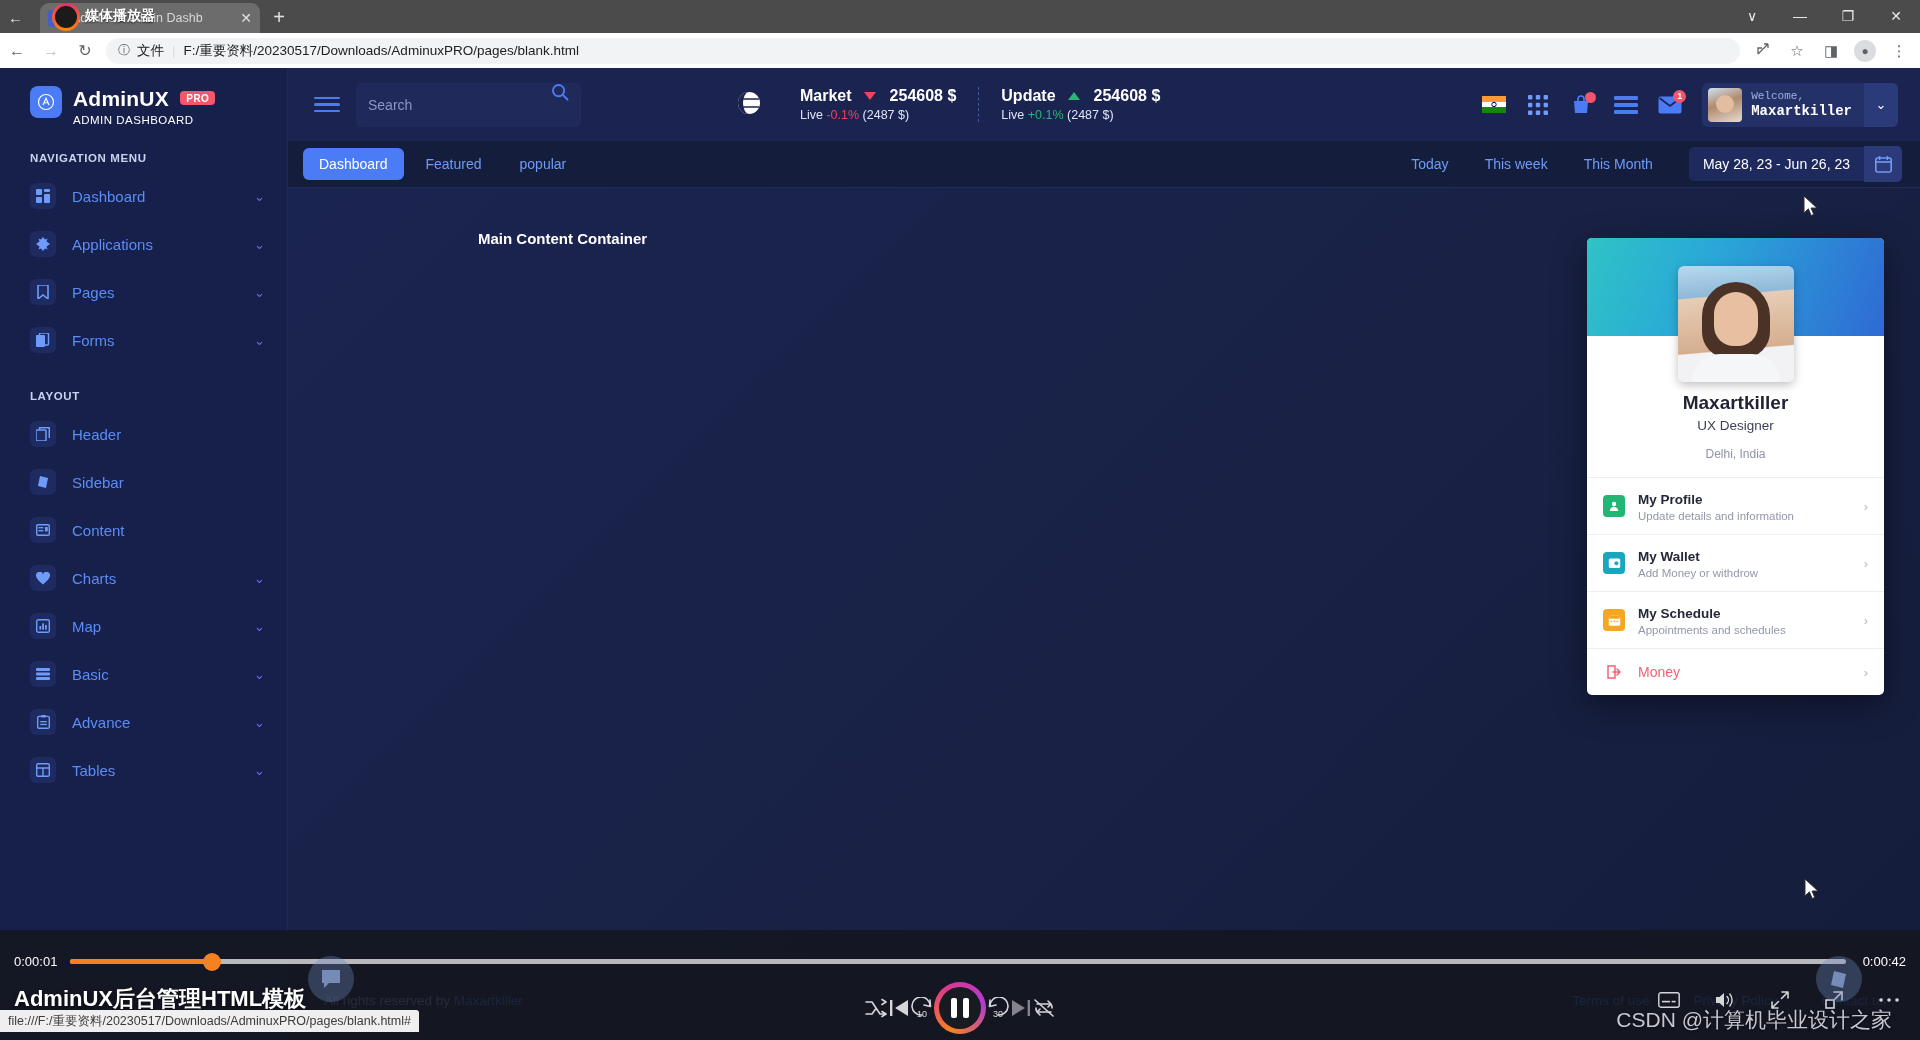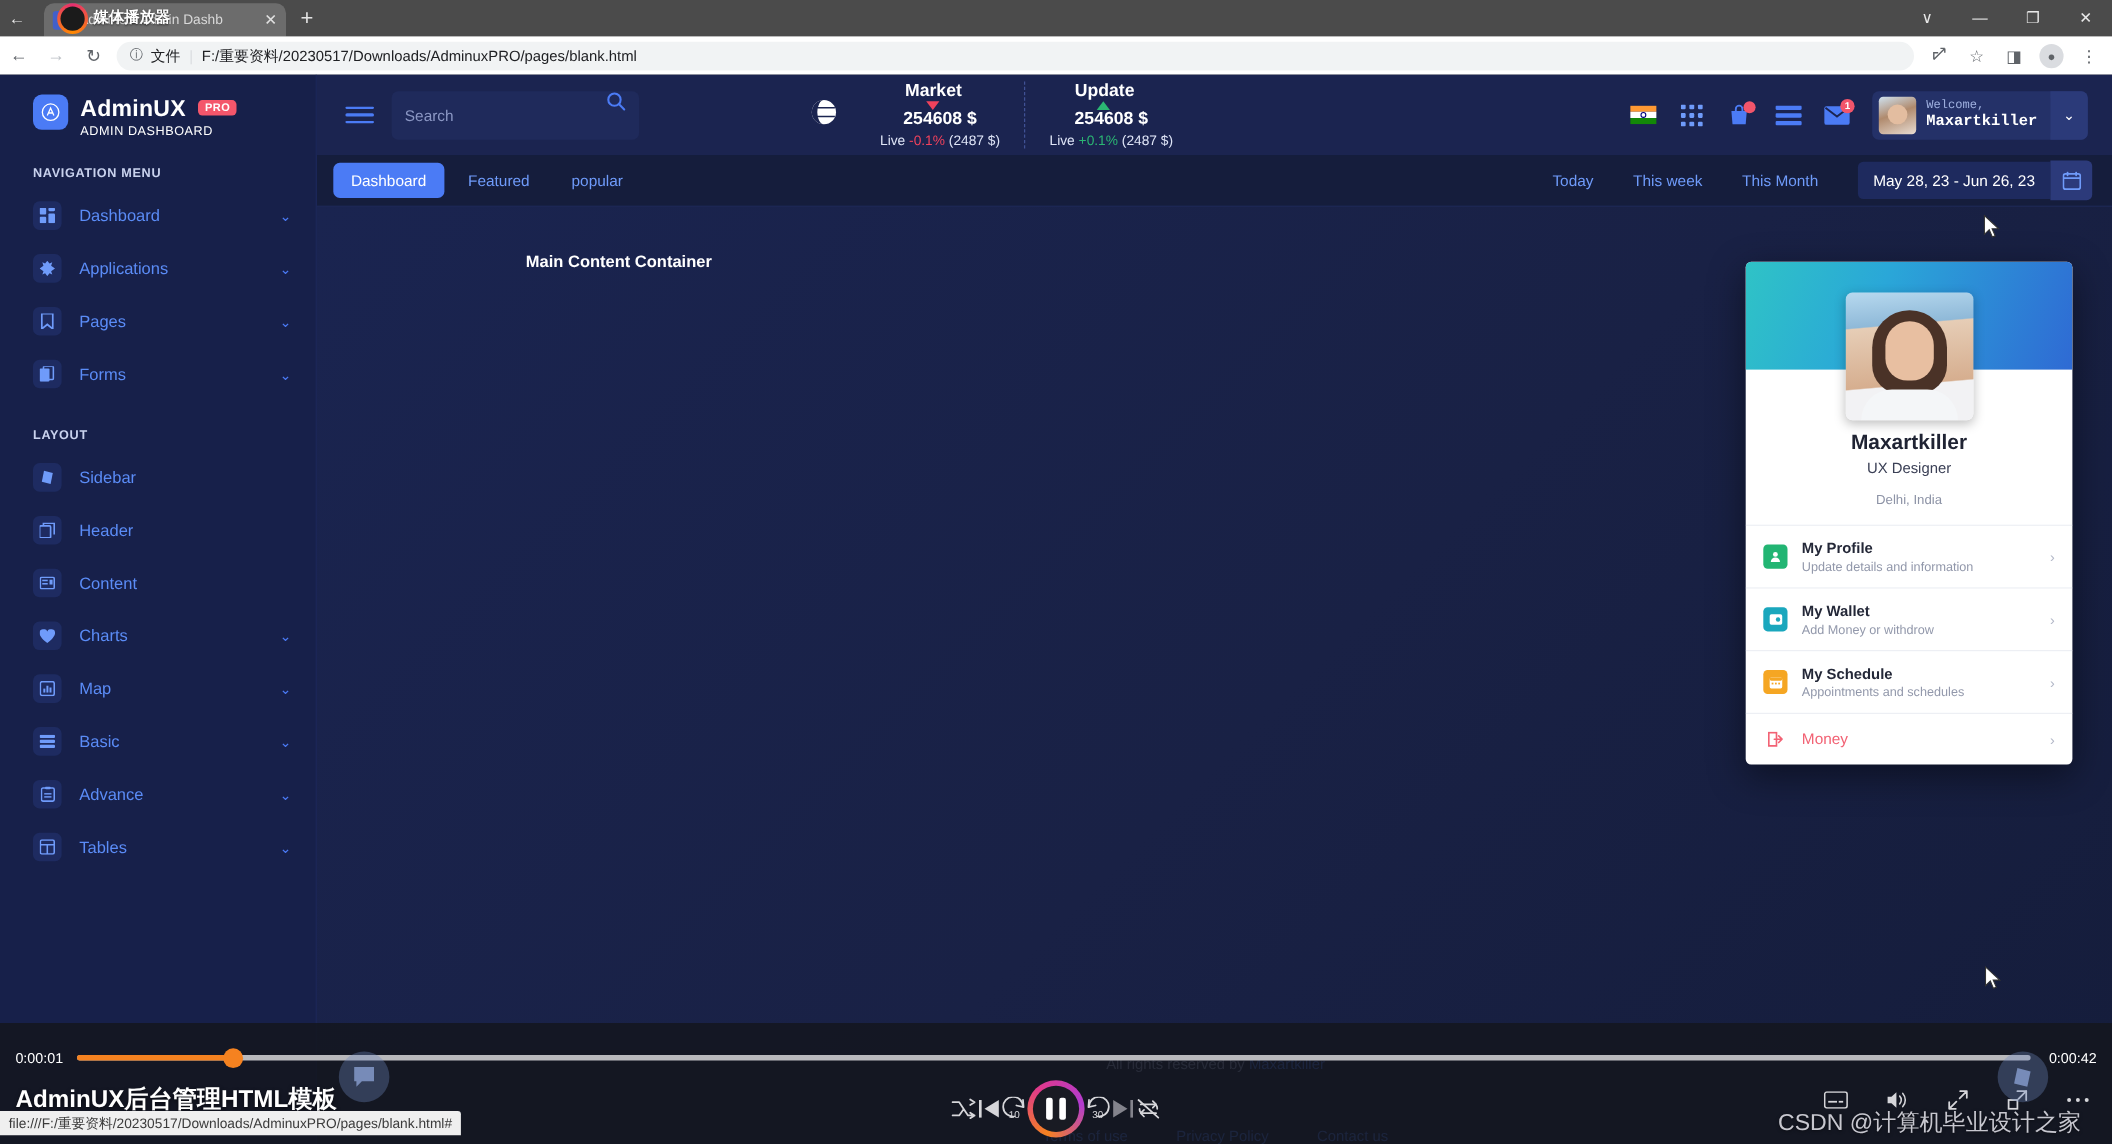--- a/index.html
+++ b/index.html
@@ -144,21 +144,21 @@
   .searchbox input {
     flex: 1 1 auto; background: transparent; border: 0; outline: 0;
     color: #fff; font-size: 14px; font-family: "Liberation Sans", sans-serif;
   }
   .searchbox input::placeholder { color: #8b97c4; }
 
   .ticker-wrap { display: flex; align-items: center; margin-left: 155px; }
   .globe { margin-right: 16px; }
   .tick { padding: 0 22px; }
   .tick + .tick { border-left: 1px dashed #45589d; }
-  .tick-row1 { display: flex; align-items: center; color: #fff; font-size: 16px; font-weight: bold; flex-direction: column; }
+  .tick-row1 { display: flex; align-items: center; color: #fff; font-size: 16px; font-weight: bold; }
   .tick-name { margin-right: 12px; }
   .tri-down { width:0;height:0;border-left:6px solid transparent;border-right:6px solid transparent;border-top:8px solid #f0425c; margin-right:14px; }
   .tri-up { width:0;height:0;border-left:6px solid transparent;border-right:6px solid transparent;border-bottom:8px solid #2bb673; margin-right:14px; }
   .tick-val { }
   .tick-row2 { color: #dfe5f7; font-size: 12.5px; margin-top: 3px; }
   .neg { color: #f0425c; }
   .pos { color: #2bb673; }
 
   .top-right { position: absolute; right: 22px; top: 0; height: 73px; display: flex; align-items: center; }
   .tr-ico { width: 44px; height: 44px; display: flex; align-items: center; justify-content: center; position: relative; }
@@ -213,21 +213,20 @@
   .content {
     position: absolute; left: 288px; top: 120px; right: 0; bottom: 80px;
     background: linear-gradient(135deg,#1a2450 0%,#192145 55%,#151d3c 100%);
   }
   .main-title { color: #fff; font-size: 15px; font-weight: bold; padding: 42px 0 0 190px; }
 
   .footer {
     position: absolute; left: 288px; bottom: 0; right: 0; height: 80px;
     display: flex; align-items: center; justify-content: space-between;
     padding: 0 34px 0 36px;
-    flex-direction: column;
   }
   .foot-left { color: #9aa6cf; font-size: 13.5px; }
   .foot-left b { color: #4b7bf5; font-weight: normal; }
   .foot-right { display: flex; gap: 44px; }
   .foot-right span { color: #4b7bf5; font-size: 13.5px; }
 
   
   .profile-pop {
     position: absolute; right: 36px; top: 170px; width: 297px;
     background: #fff; border-radius: 5px; box-shadow: 0 10px 34px rgba(0,0,0,.45);
@@ -437,33 +436,33 @@
             </svg>
         </span>
         <span class="nav-label">Forms</span>
         <span class="nav-chev">⌄</span>
       </div>
 
       <div class="nav-group">LAYOUT</div>
       <div class="nav-item">
         <span class="nav-ic">
           <svg width="14" height="14" viewBox="0 0 14 14">
-              <path d="M4 1 L12 3 L10 13 L2 11 Z" fill="#6f9bfa"></path>
-            </svg>
-        </span>
-        <span class="nav-label">Sidebar</span>
-      </div>
-      <div class="nav-item">
-        <span class="nav-ic">
-          <svg width="14" height="14" viewBox="0 0 14 14">
               <rect x="0" y="3" width="10" height="11" rx="1" fill="none" stroke="#6f9bfa" stroke-width="1.5"></rect>
               <path d="M3.5 3 V0.7 h9.8 V11" fill="none" stroke="#6f9bfa" stroke-width="1.5"></path>
             </svg>
         </span>
         <span class="nav-label">Header</span>
+      </div>
+      <div class="nav-item">
+        <span class="nav-ic">
+          <svg width="14" height="14" viewBox="0 0 14 14">
+              <path d="M4 1 L12 3 L10 13 L2 11 Z" fill="#6f9bfa"></path>
+            </svg>
+        </span>
+        <span class="nav-label">Sidebar</span>
       </div>
       <div class="nav-item">
         <span class="nav-ic">
           <svg width="14" height="12" viewBox="0 0 14 12">
               <rect x="0.7" y="0.7" width="12.6" height="10.6" rx="1.3" fill="none" stroke="#6f9bfa" stroke-width="1.4"></rect>
               <rect x="2.4" y="3" width="5" height="1.4" fill="#6f9bfa"></rect>
               <rect x="2.4" y="6" width="5" height="1.4" fill="#6f9bfa"></rect>
               <rect x="9" y="3" width="2.8" height="4.4" fill="#6f9bfa"></rect>
             </svg>
         </span>

